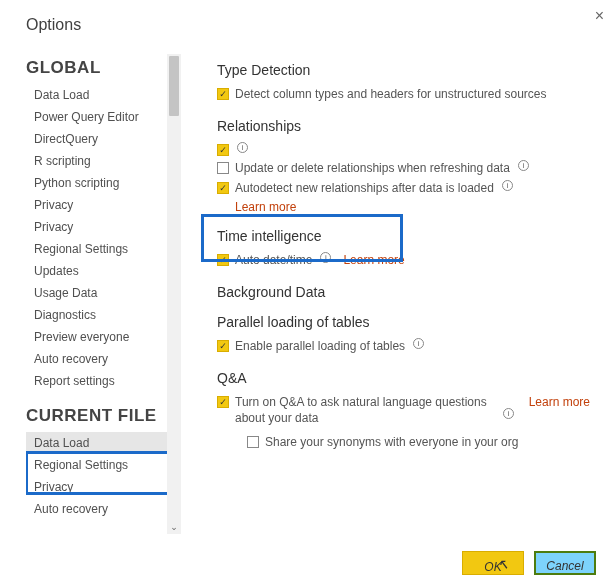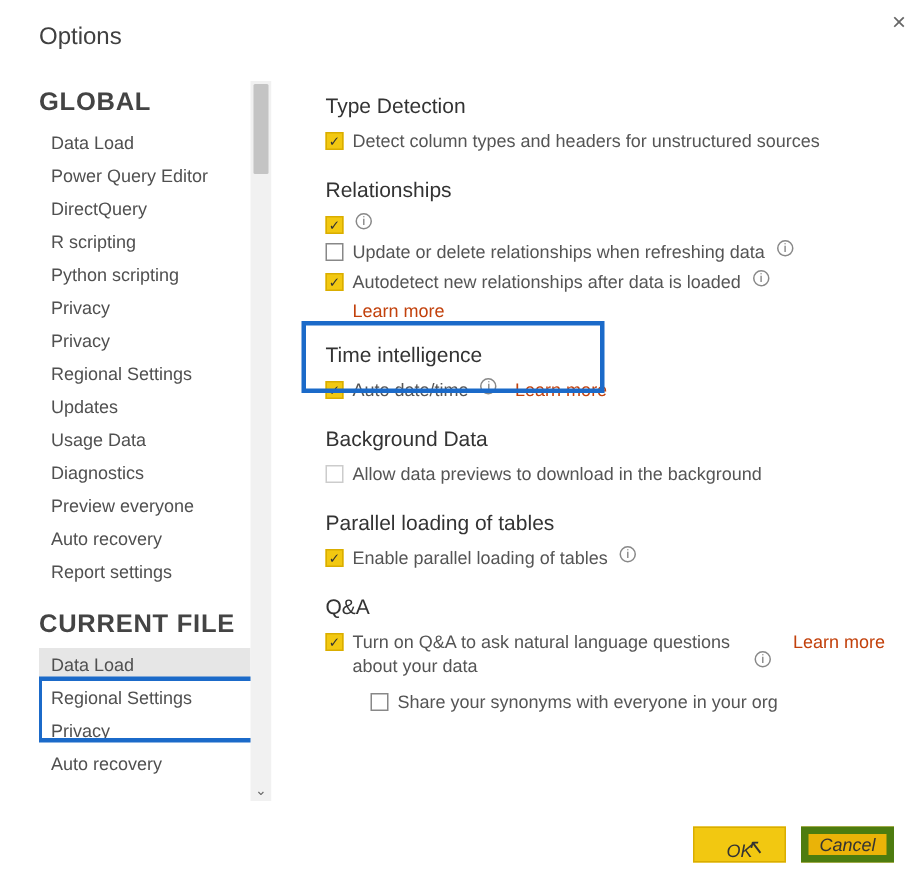--- a/index.html
+++ b/index.html
@@ -185,22 +185,22 @@
     cursor: pointer;
     font-style: italic;
   }
   .btn-ok {
     background: #f2c811;
     border: 1px solid #d9ad00;
     color: #333;
     position: relative;
   }
   .btn-cancel {
-    background: #eab308;
-    border: 5px solid #4d7c0f;
+    background: #7dd3fc;
+    border: 2px solid #4d7c0f;
     color: #333;
   }
   .cursor {
     position: absolute;
     right: 14px; top: 4px;
     font-size: 14px;
     pointer-events: none;
   }
 </style>
 </head>
@@ -272,24 +272,20 @@
       <div class="section-head later">Time intelligence</div>
       <div class="row">
         <span class="cb checked">✓</span>
         <span class="lbl">Auto date/time</span>
         <span class="info-icon">i</span>
         <span class="link" style="margin-left:6px">Learn more</span>
       </div>
       <div class="highlight-box hl-time"></div>
 
       <div class="section-head later">Background Data</div>
-      <div class="row">
-        <span class="cb disabled"></span>
-        <span class="lbl disabled-text">Allow data previews to download in the background</span>
-      </div>
 
       <div class="section-head later">Parallel loading of tables</div>
       <div class="row">
         <span class="cb checked">✓</span>
         <span class="lbl">Enable parallel loading of tables</span>
         <span class="info-icon">i</span>
       </div>
 
       <div class="section-head later">Q&amp;A</div>
       <div class="row qa-row">

